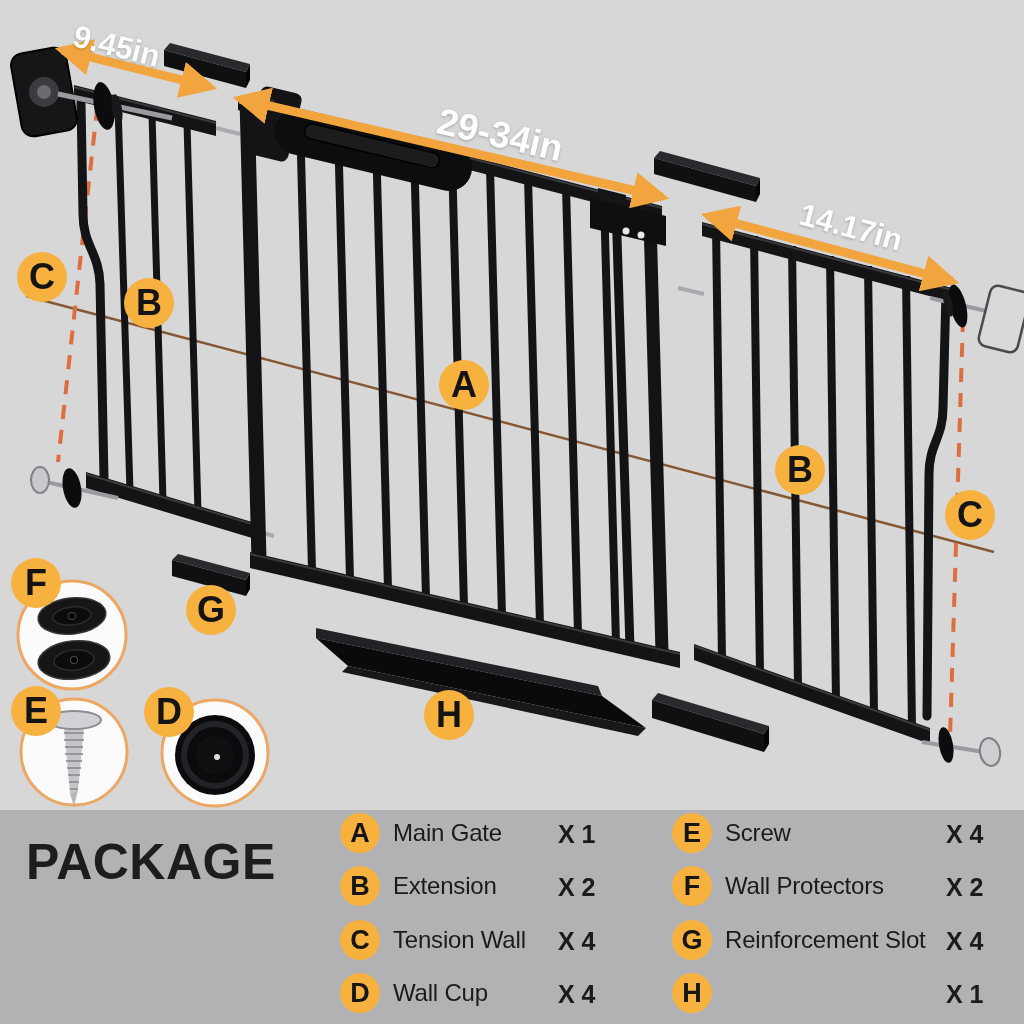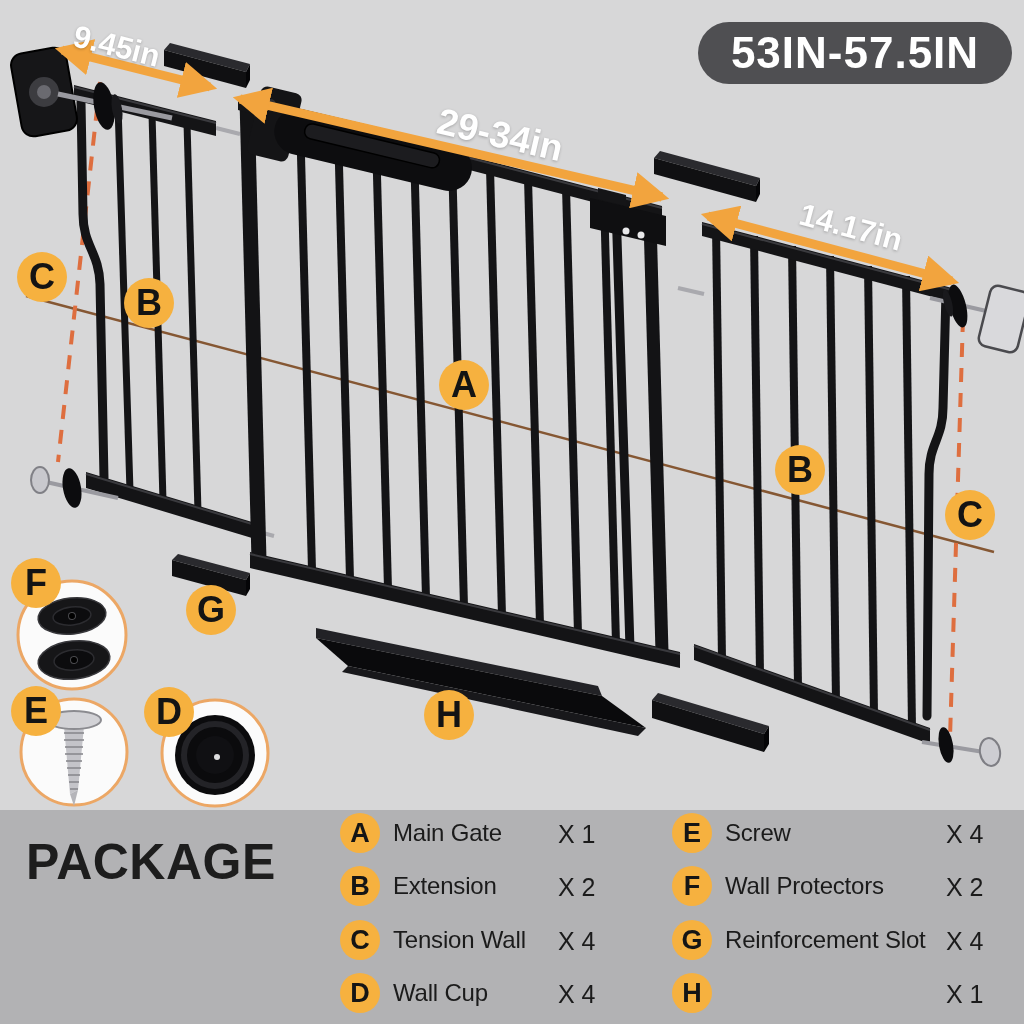--- a/index.html
+++ b/index.html
@@ -37,21 +37,21 @@
     position:absolute;left:26px;top:20px;color:#1d1d1d;
     font-size:50px;font-weight:bold;line-height:64px;letter-spacing:.5px;
   }
   .row{position:absolute;height:40px;display:flex;align-items:center;}
   .row .lb{
     flex:0 0 40px;width:40px;height:40px;border-radius:50%;
     background:#F6B13F;color:#151515;font-weight:bold;font-size:27px;
     display:flex;align-items:center;justify-content:center;line-height:1;
   }
   .row .nm{margin-left:13px;font-size:24px;font-weight:normal;color:#1b1b1b;letter-spacing:-.2px;white-space:nowrap;}
-  .row .qty{position:absolute;top:7px;font-size:25px;font-weight:normal;color:#1b1b1b;white-space:nowrap;}
+  .row .qty{position:absolute;top:7px;font-size:25px;font-weight:bold;color:#1b1b1b;white-space:nowrap;}
   .c1{left:340px;} .c1 .qty{left:218px;}
   .c2{left:672px;} .c2 .qty{left:274px;}
   .r1{top:3px;} .r2{top:56px;} .r3{top:110px;} .r4{top:163px;}
 </style>
 </head>
 <body>
 
 <div class="stage">
 
   <svg class="illustration" width="1024" height="810" viewBox="0 0 1024 810">
@@ -218,21 +218,20 @@
       <circle cx="215" cy="755" r="31" fill="none" stroke="#232327" stroke-width="6"></circle>
       <circle cx="215" cy="755" r="19" fill="#101013"></circle>
       <circle cx="217" cy="757" r="3" fill="#dddddf"></circle>
     </g>
 
     <line x1="62" y1="50" x2="210" y2="87" stroke="#F2A43E" stroke-width="9" marker-start="url(#ah)" marker-end="url(#ah)"></line>
     <line x1="240" y1="99" x2="662" y2="197" stroke="#F2A43E" stroke-width="9" marker-start="url(#ah)" marker-end="url(#ah)"></line>
     <line x1="708" y1="216" x2="952" y2="281" stroke="#F2A43E" stroke-width="9" marker-start="url(#ah)" marker-end="url(#ah)"></line>
   </svg>
 
-  <div class="size-pill">53IN-57.5IN</div>
 
   <div class="dim dim-left">9.45in</div>
   <div class="dim dim-mid">29-34in</div>
   <div class="dim dim-right">14.17in</div>
 
   <div class="badge" style="left:17px;top:252px;">C</div>
   <div class="badge" style="left:124px;top:278px;">B</div>
   <div class="badge" style="left:439px;top:360px;">A</div>
   <div class="badge" style="left:775px;top:445px;">B</div>
   <div class="badge" style="left:945px;top:490px;">C</div>

